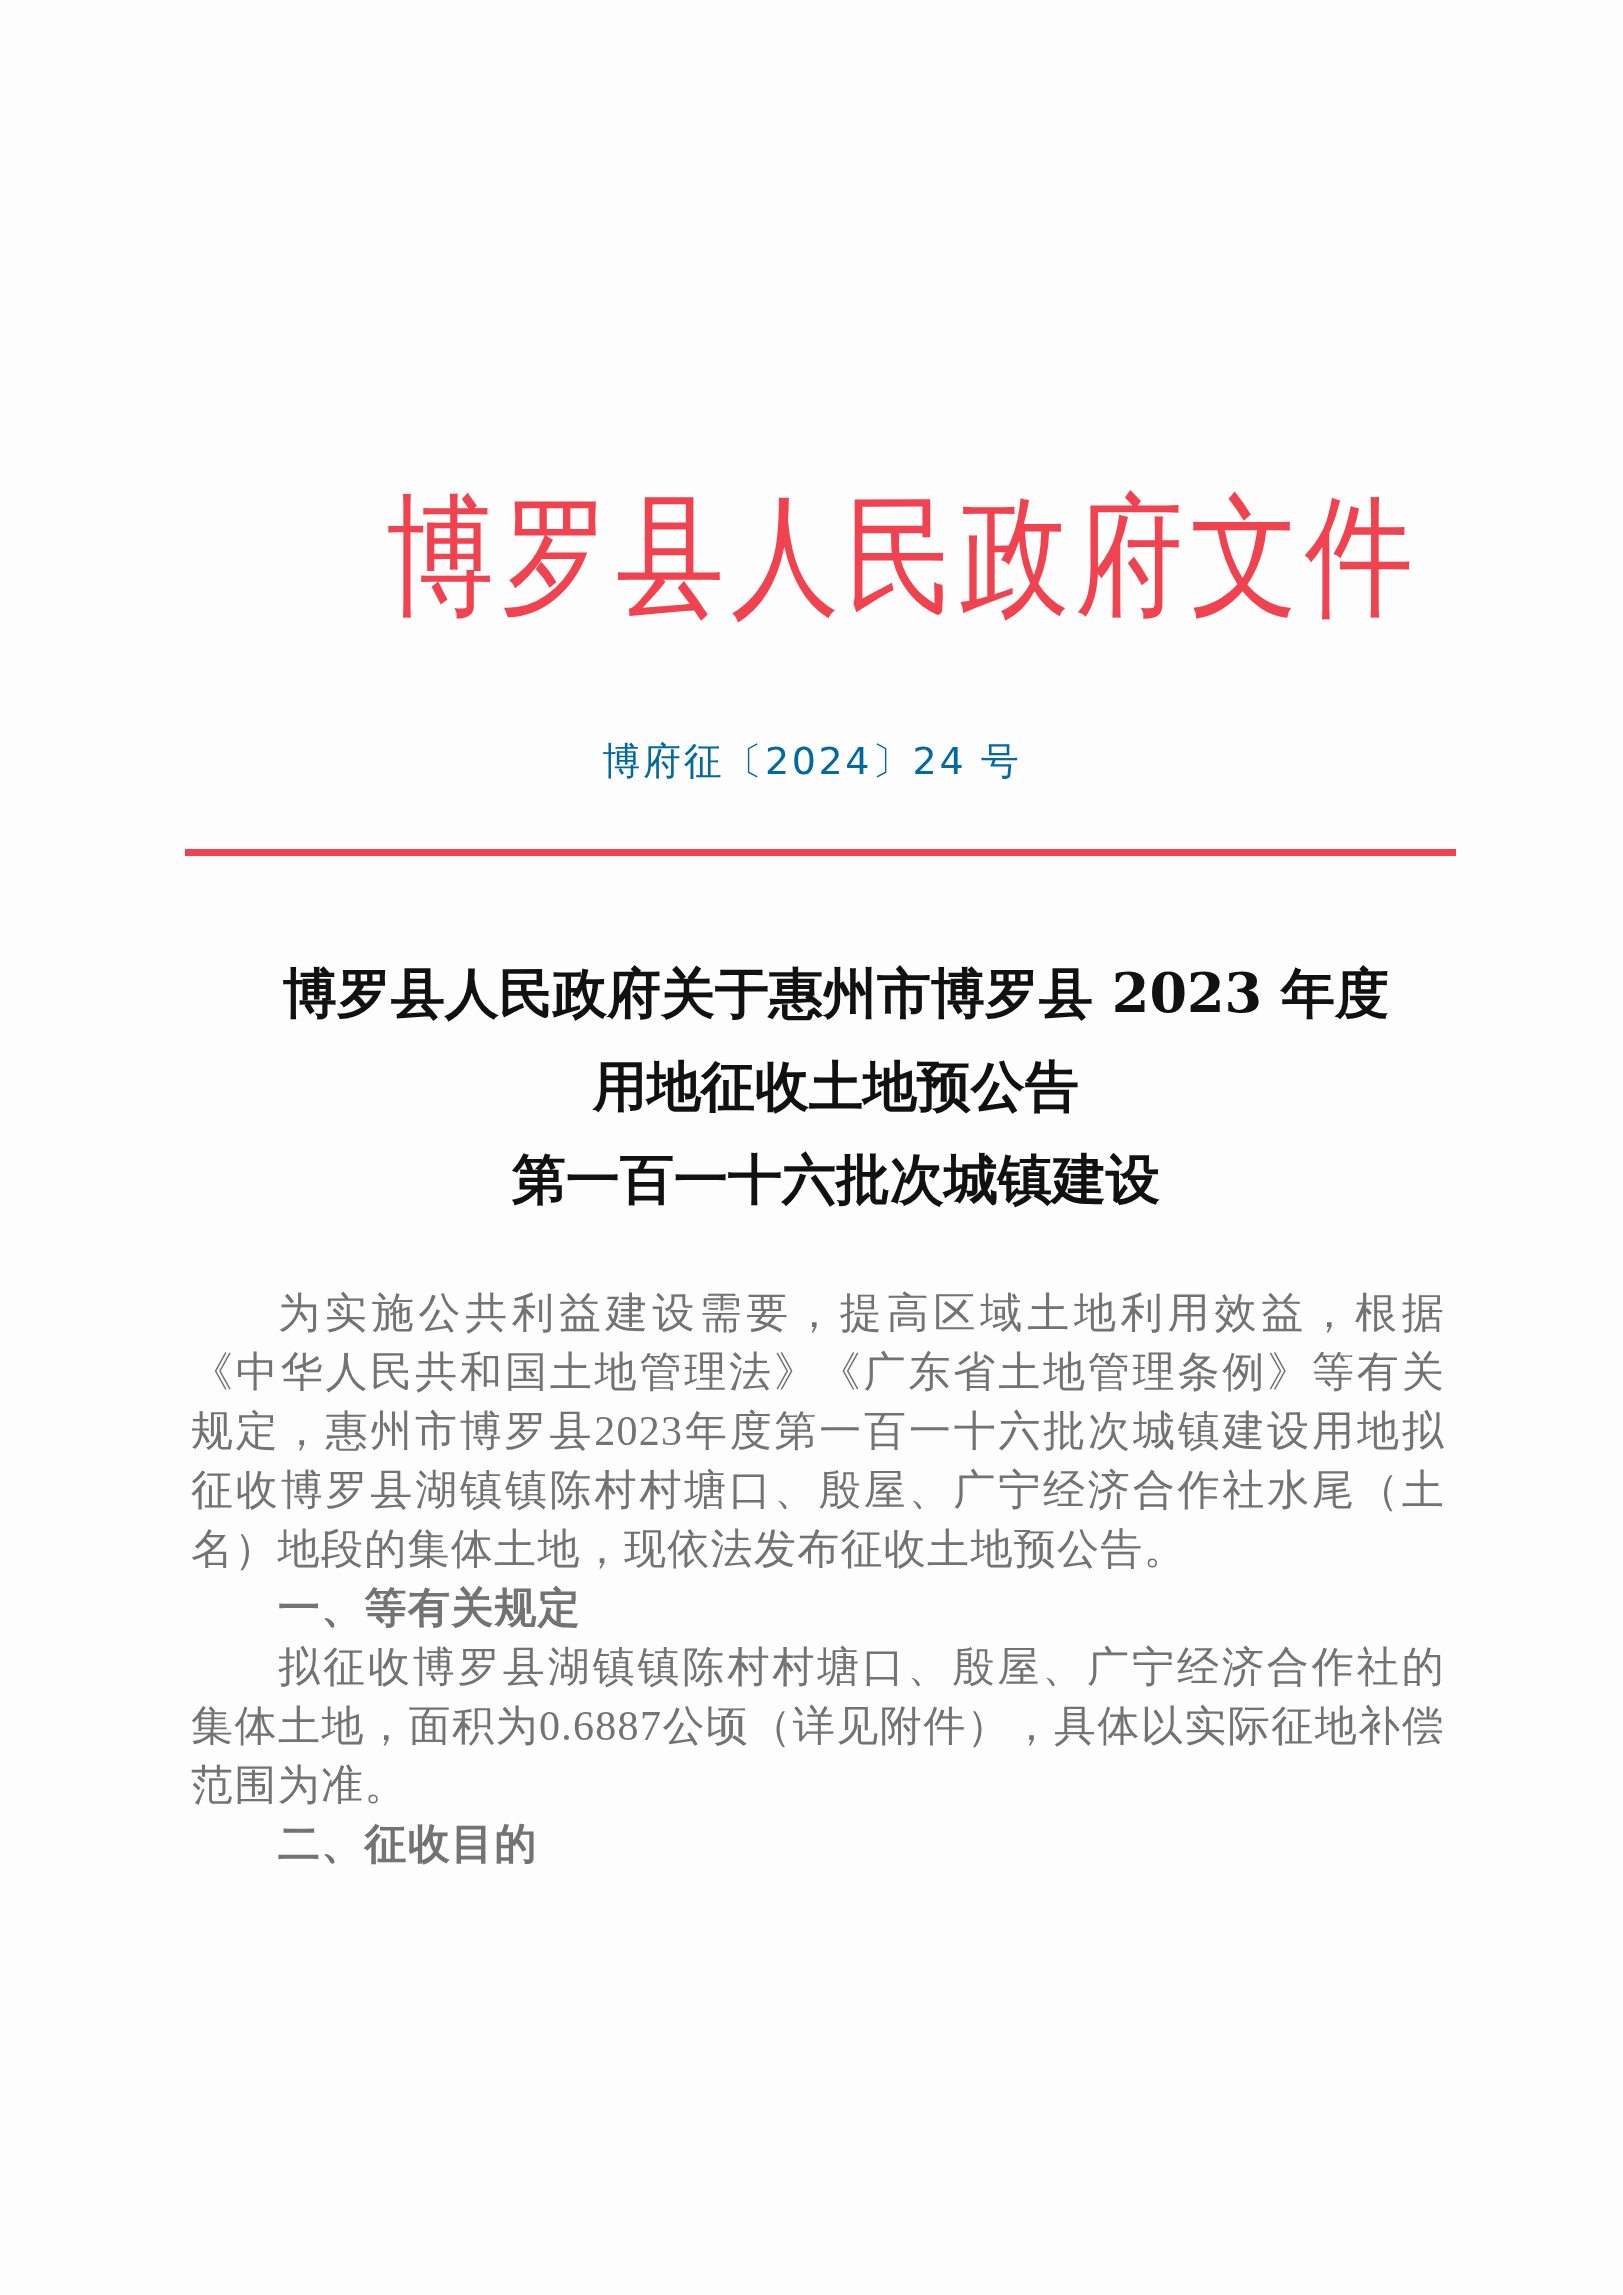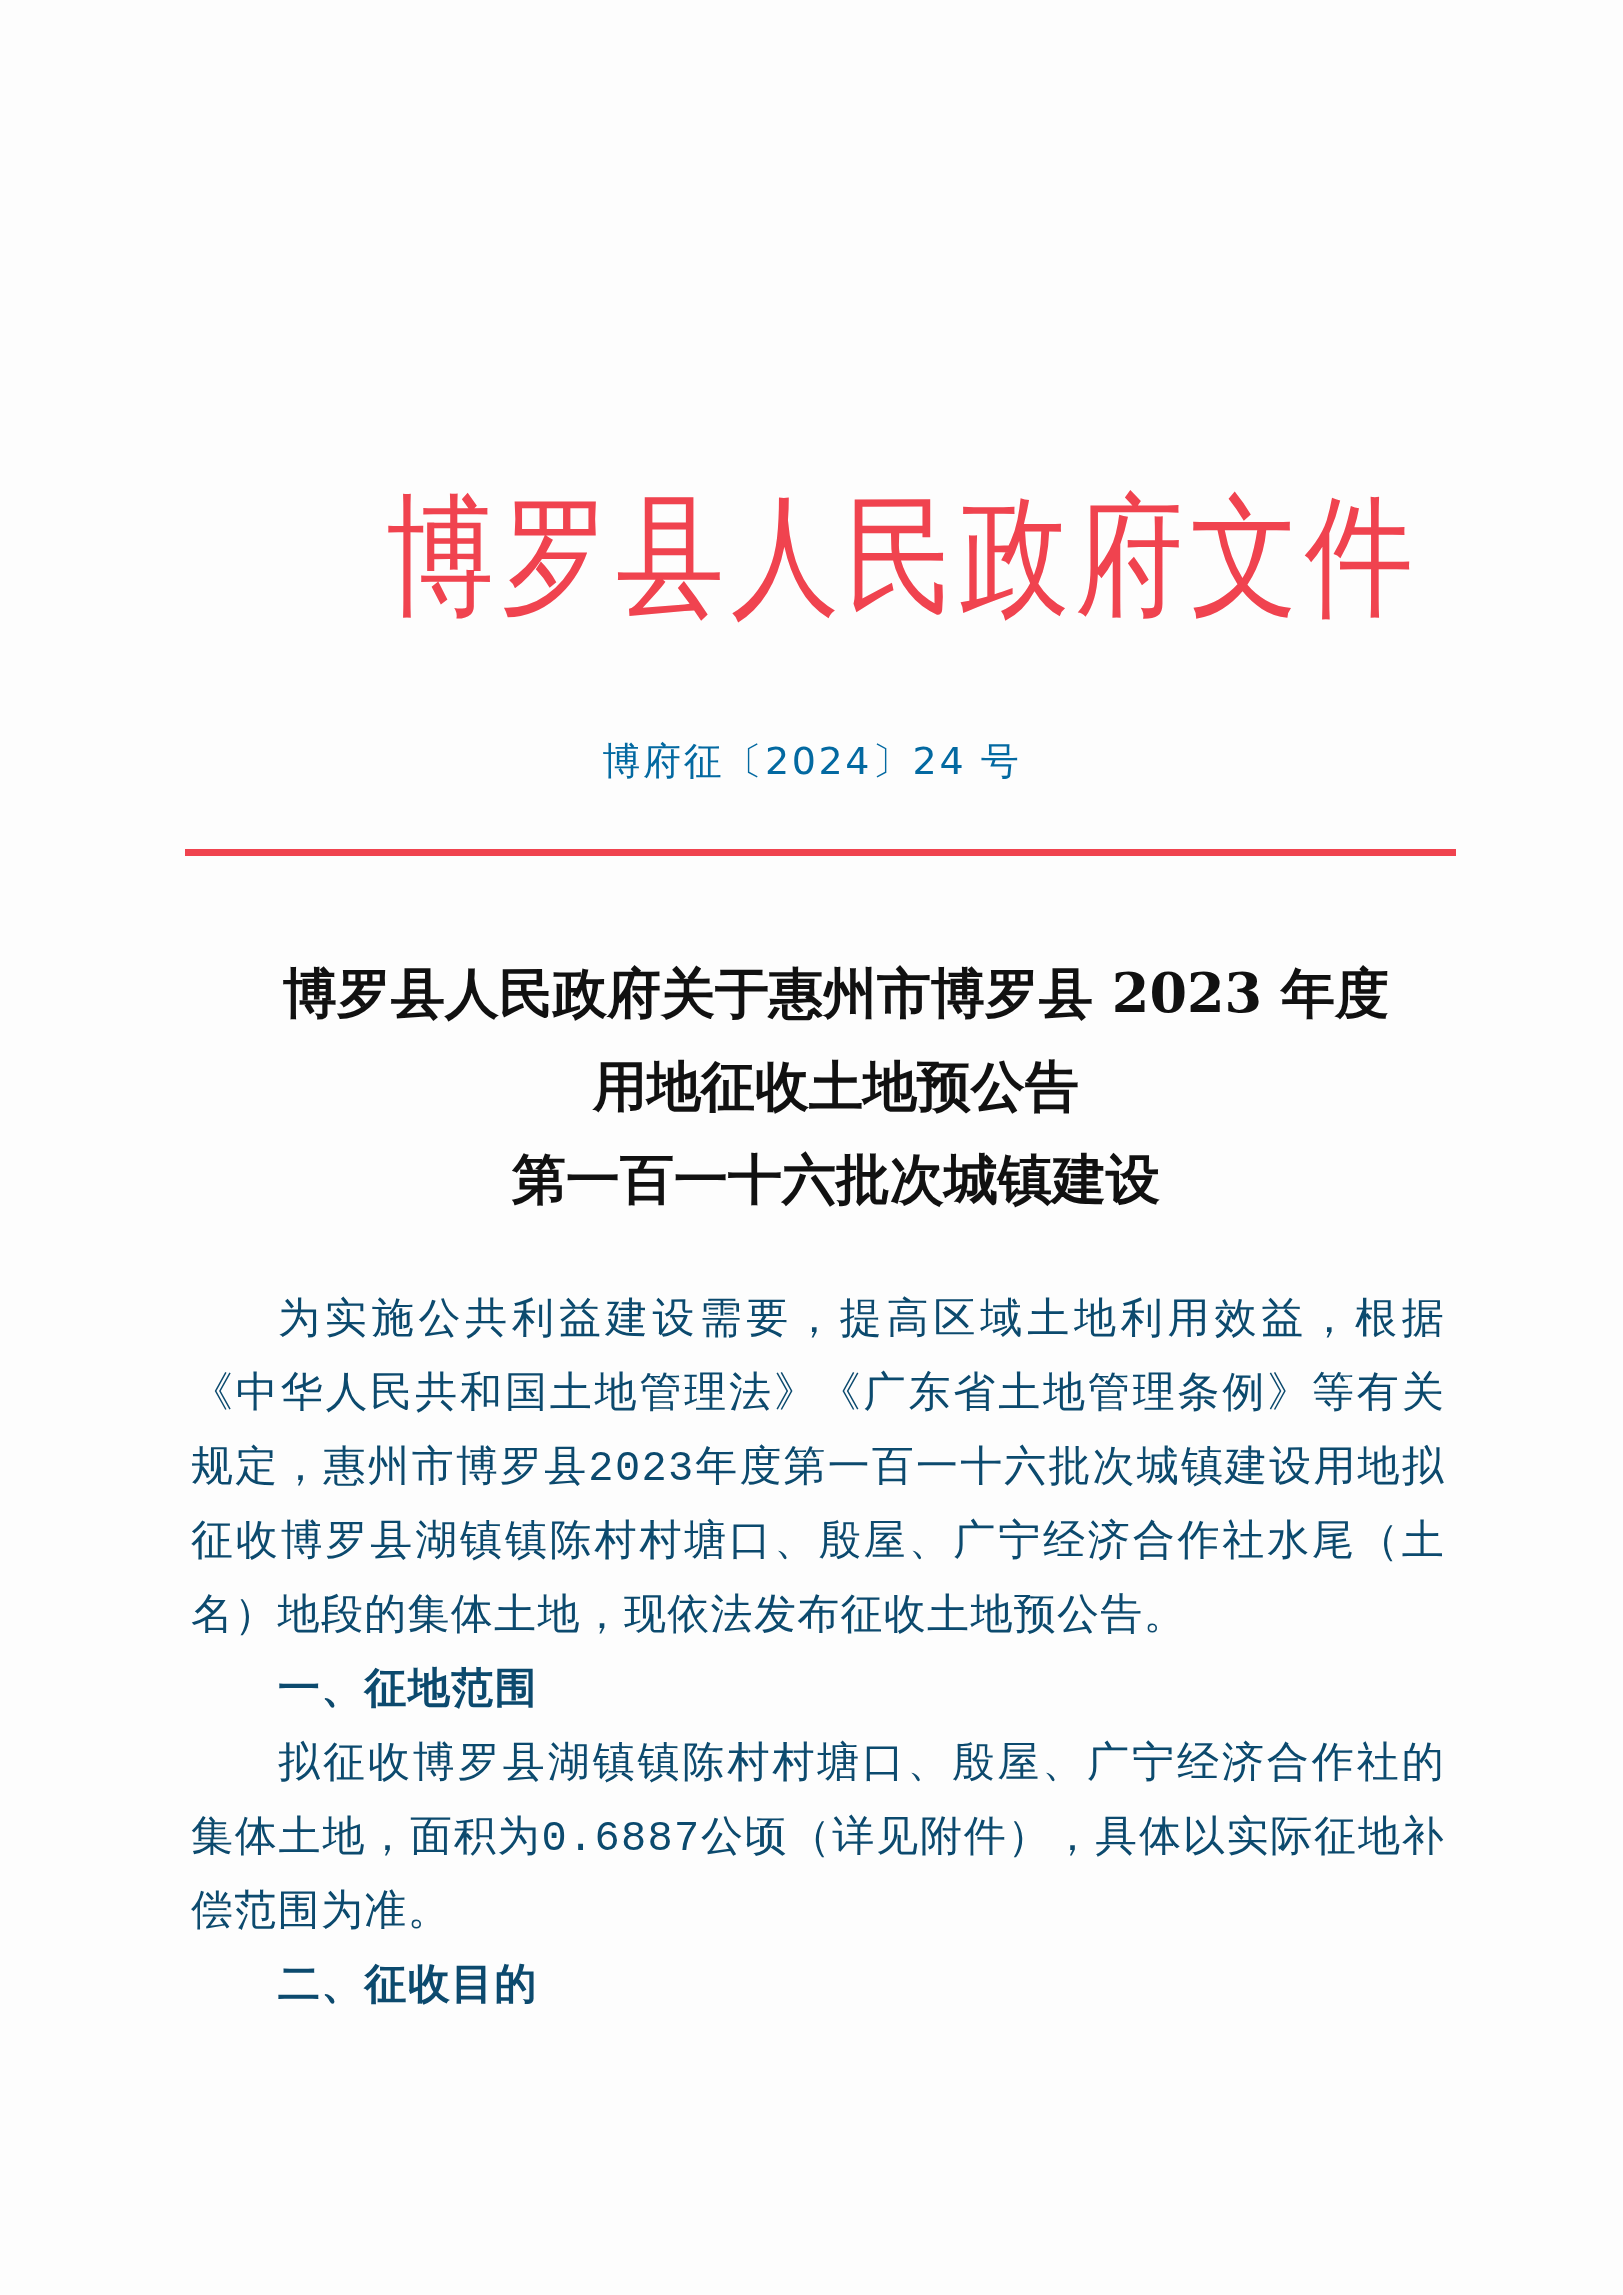--- a/index.html
+++ b/index.html
@@ -59,24 +59,24 @@
       line-height: 93px;
       color: #111;
       padding-left: 24px;
     }
     .title div { white-space: nowrap; }
     .body {
       position: absolute;
       left: 191px;
       top: 1284px;
       width: 1254px;
-      font-family: Liberation Mono, monospace;
+      font-family: Liberation Serif, serif;
       font-size: 42px;
-      line-height: 74px;
-      color: #0c4a6e;
+      line-height: 59px;
+      color: #737373;
       text-align: justify;
       letter-spacing: 1.3px;
     }
     .body p { margin: 0; text-indent: 87px; }
     .body .heading {
       font-weight: bold;
       text-indent: 87px;
       margin: 0;
     }
   </style>
@@ -90,17 +90,17 @@
 <div class="red-rule"></div>
 
 <div class="title">
   <div>博罗县人民政府关于惠州市博罗县 2023 年度</div>
   <div>用地征收土地预公告</div>
   <div>第一百一十六批次城镇建设</div>
 </div>
 
 <div class="body">
   <p>为实施公共利益建设需要，提高区域土地利用效益，根据《中华人民共和国土地管理法》《广东省土地管理条例》等有关规定，惠州市博罗县2023年度第一百一十六批次城镇建设用地拟征收博罗县湖镇镇陈村村塘口、殷屋、广宁经济合作社水尾（土名）地段的集体土地，现依法发布征收土地预公告。</p>
-  <div class="heading">一、征地范围</div>
+  <div class="heading">一、等有关规定</div>
   <p>拟征收博罗县湖镇镇陈村村塘口、殷屋、广宁经济合作社的集体土地，面积为0.6887公顷（详见附件），具体以实际征地补偿范围为准。</p>
   <div class="heading">二、征收目的</div>
 </div>
 
 
 </body></html>

